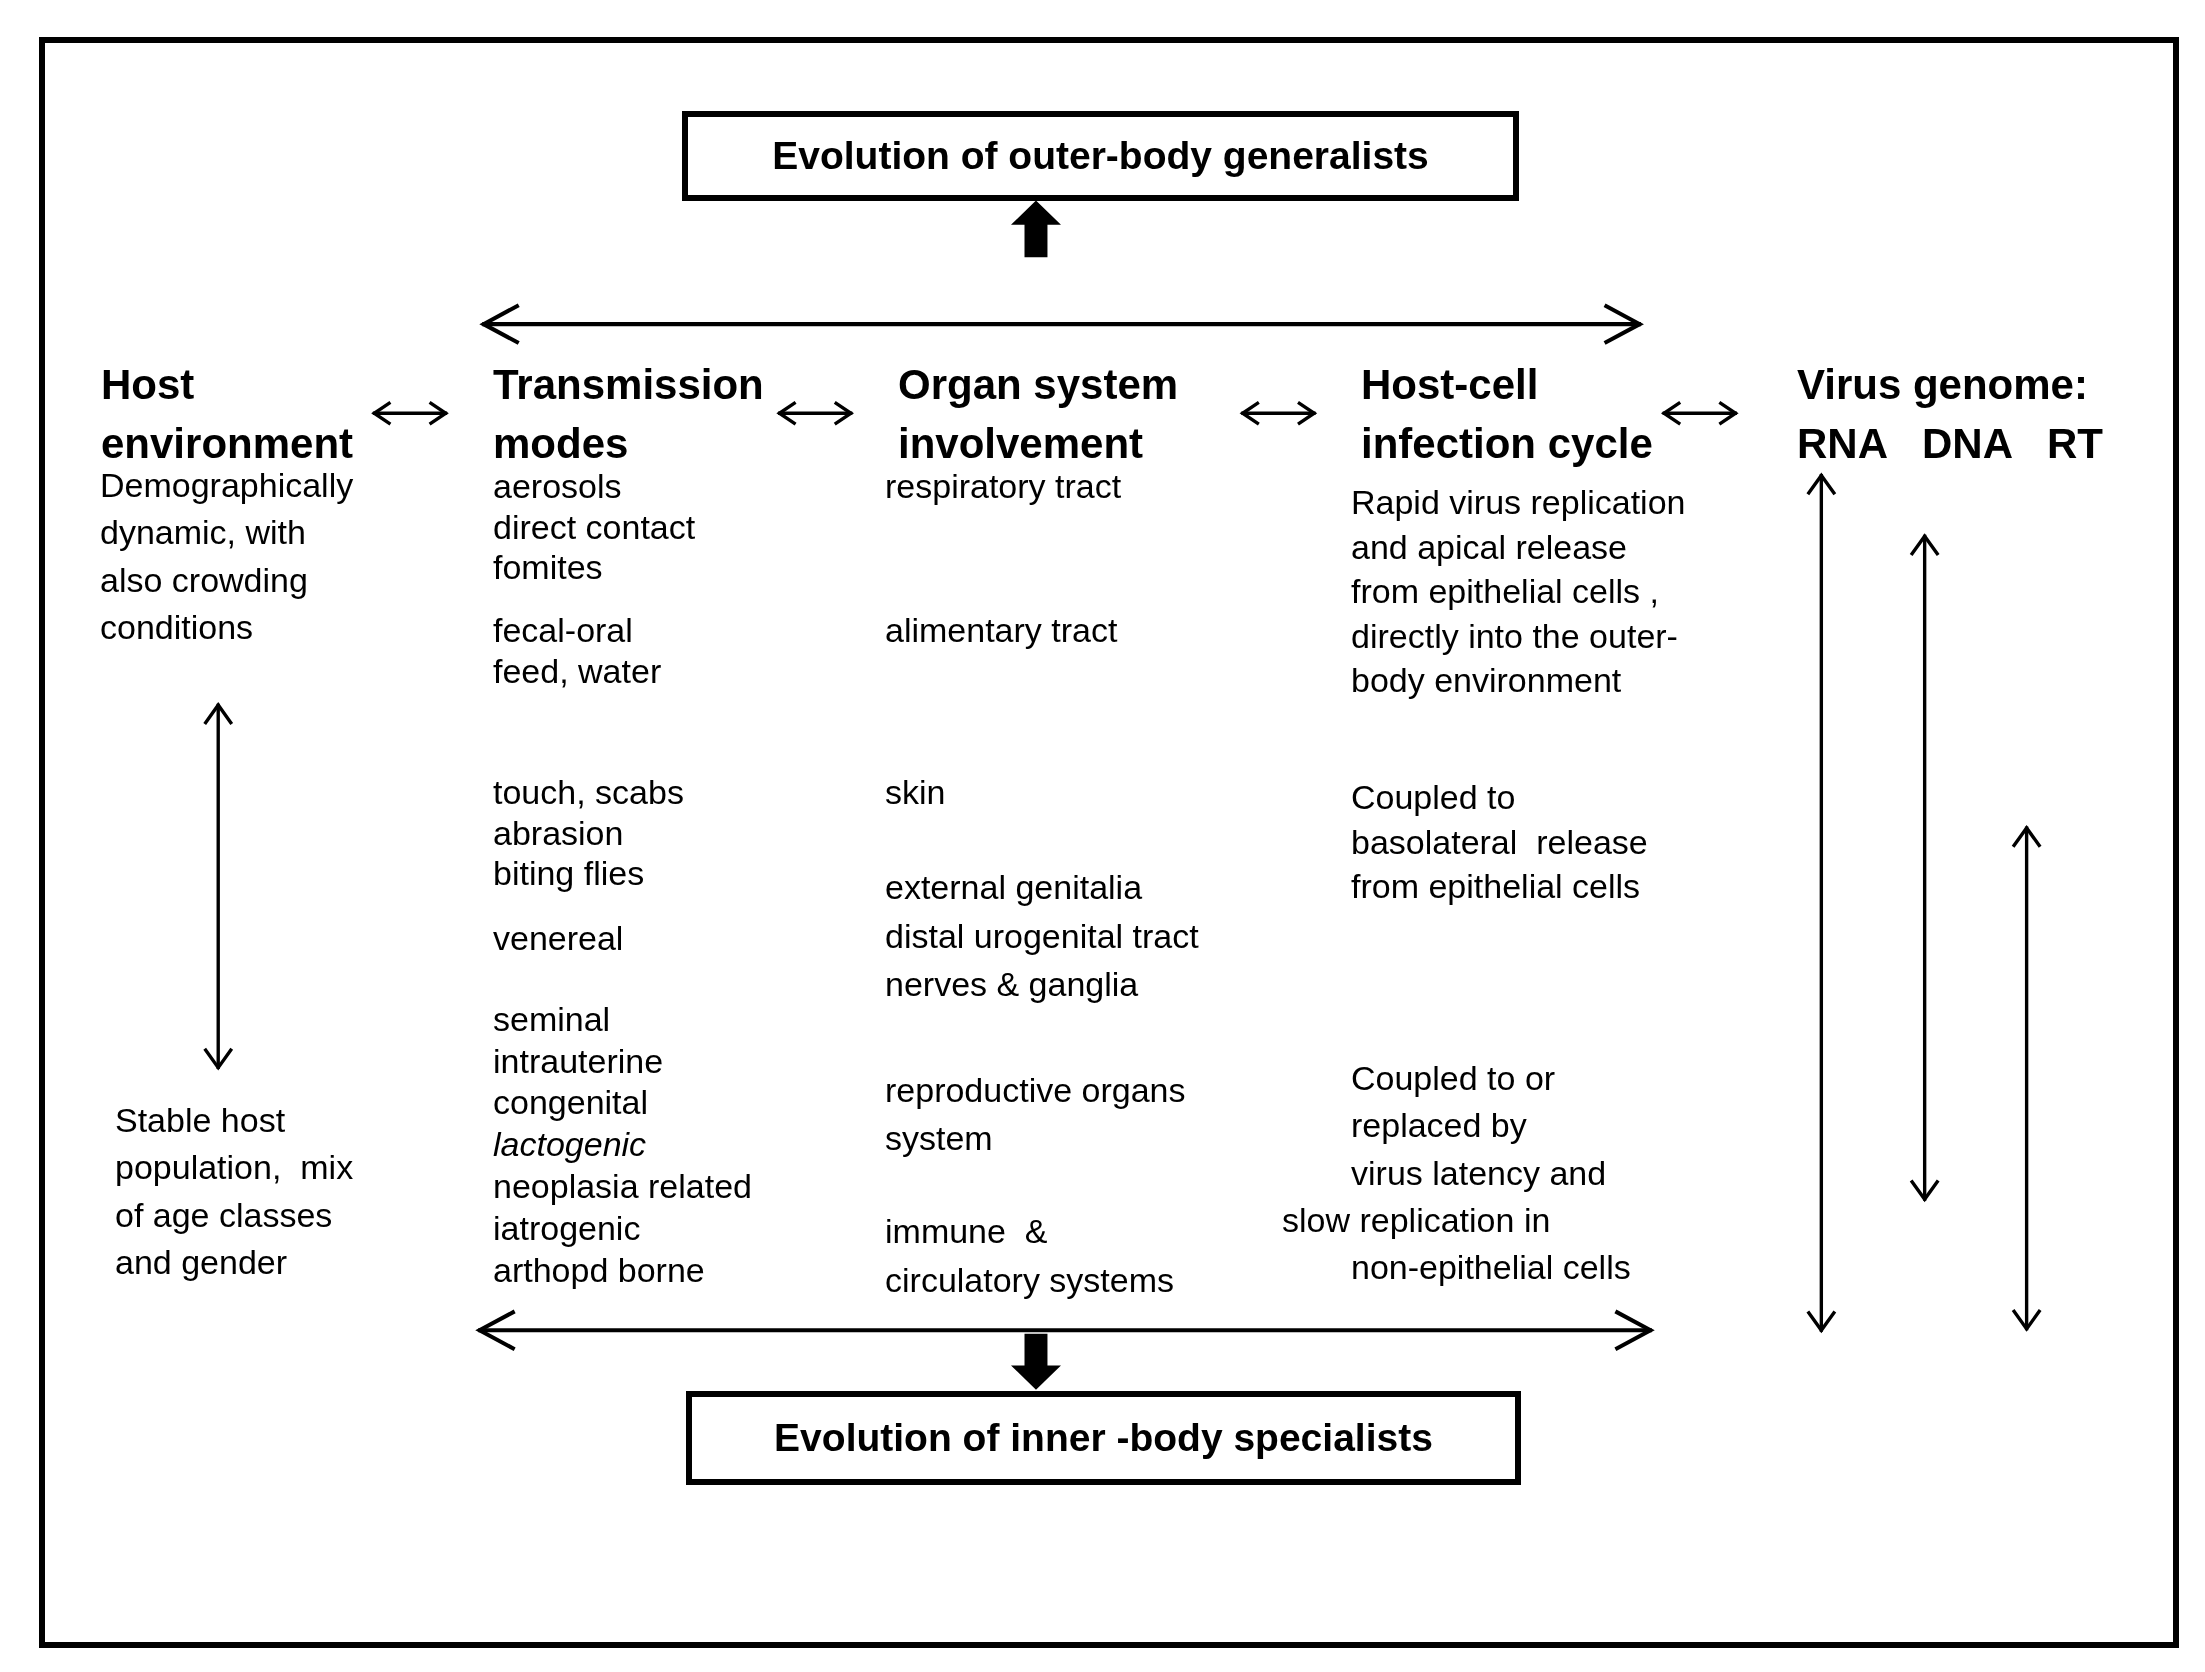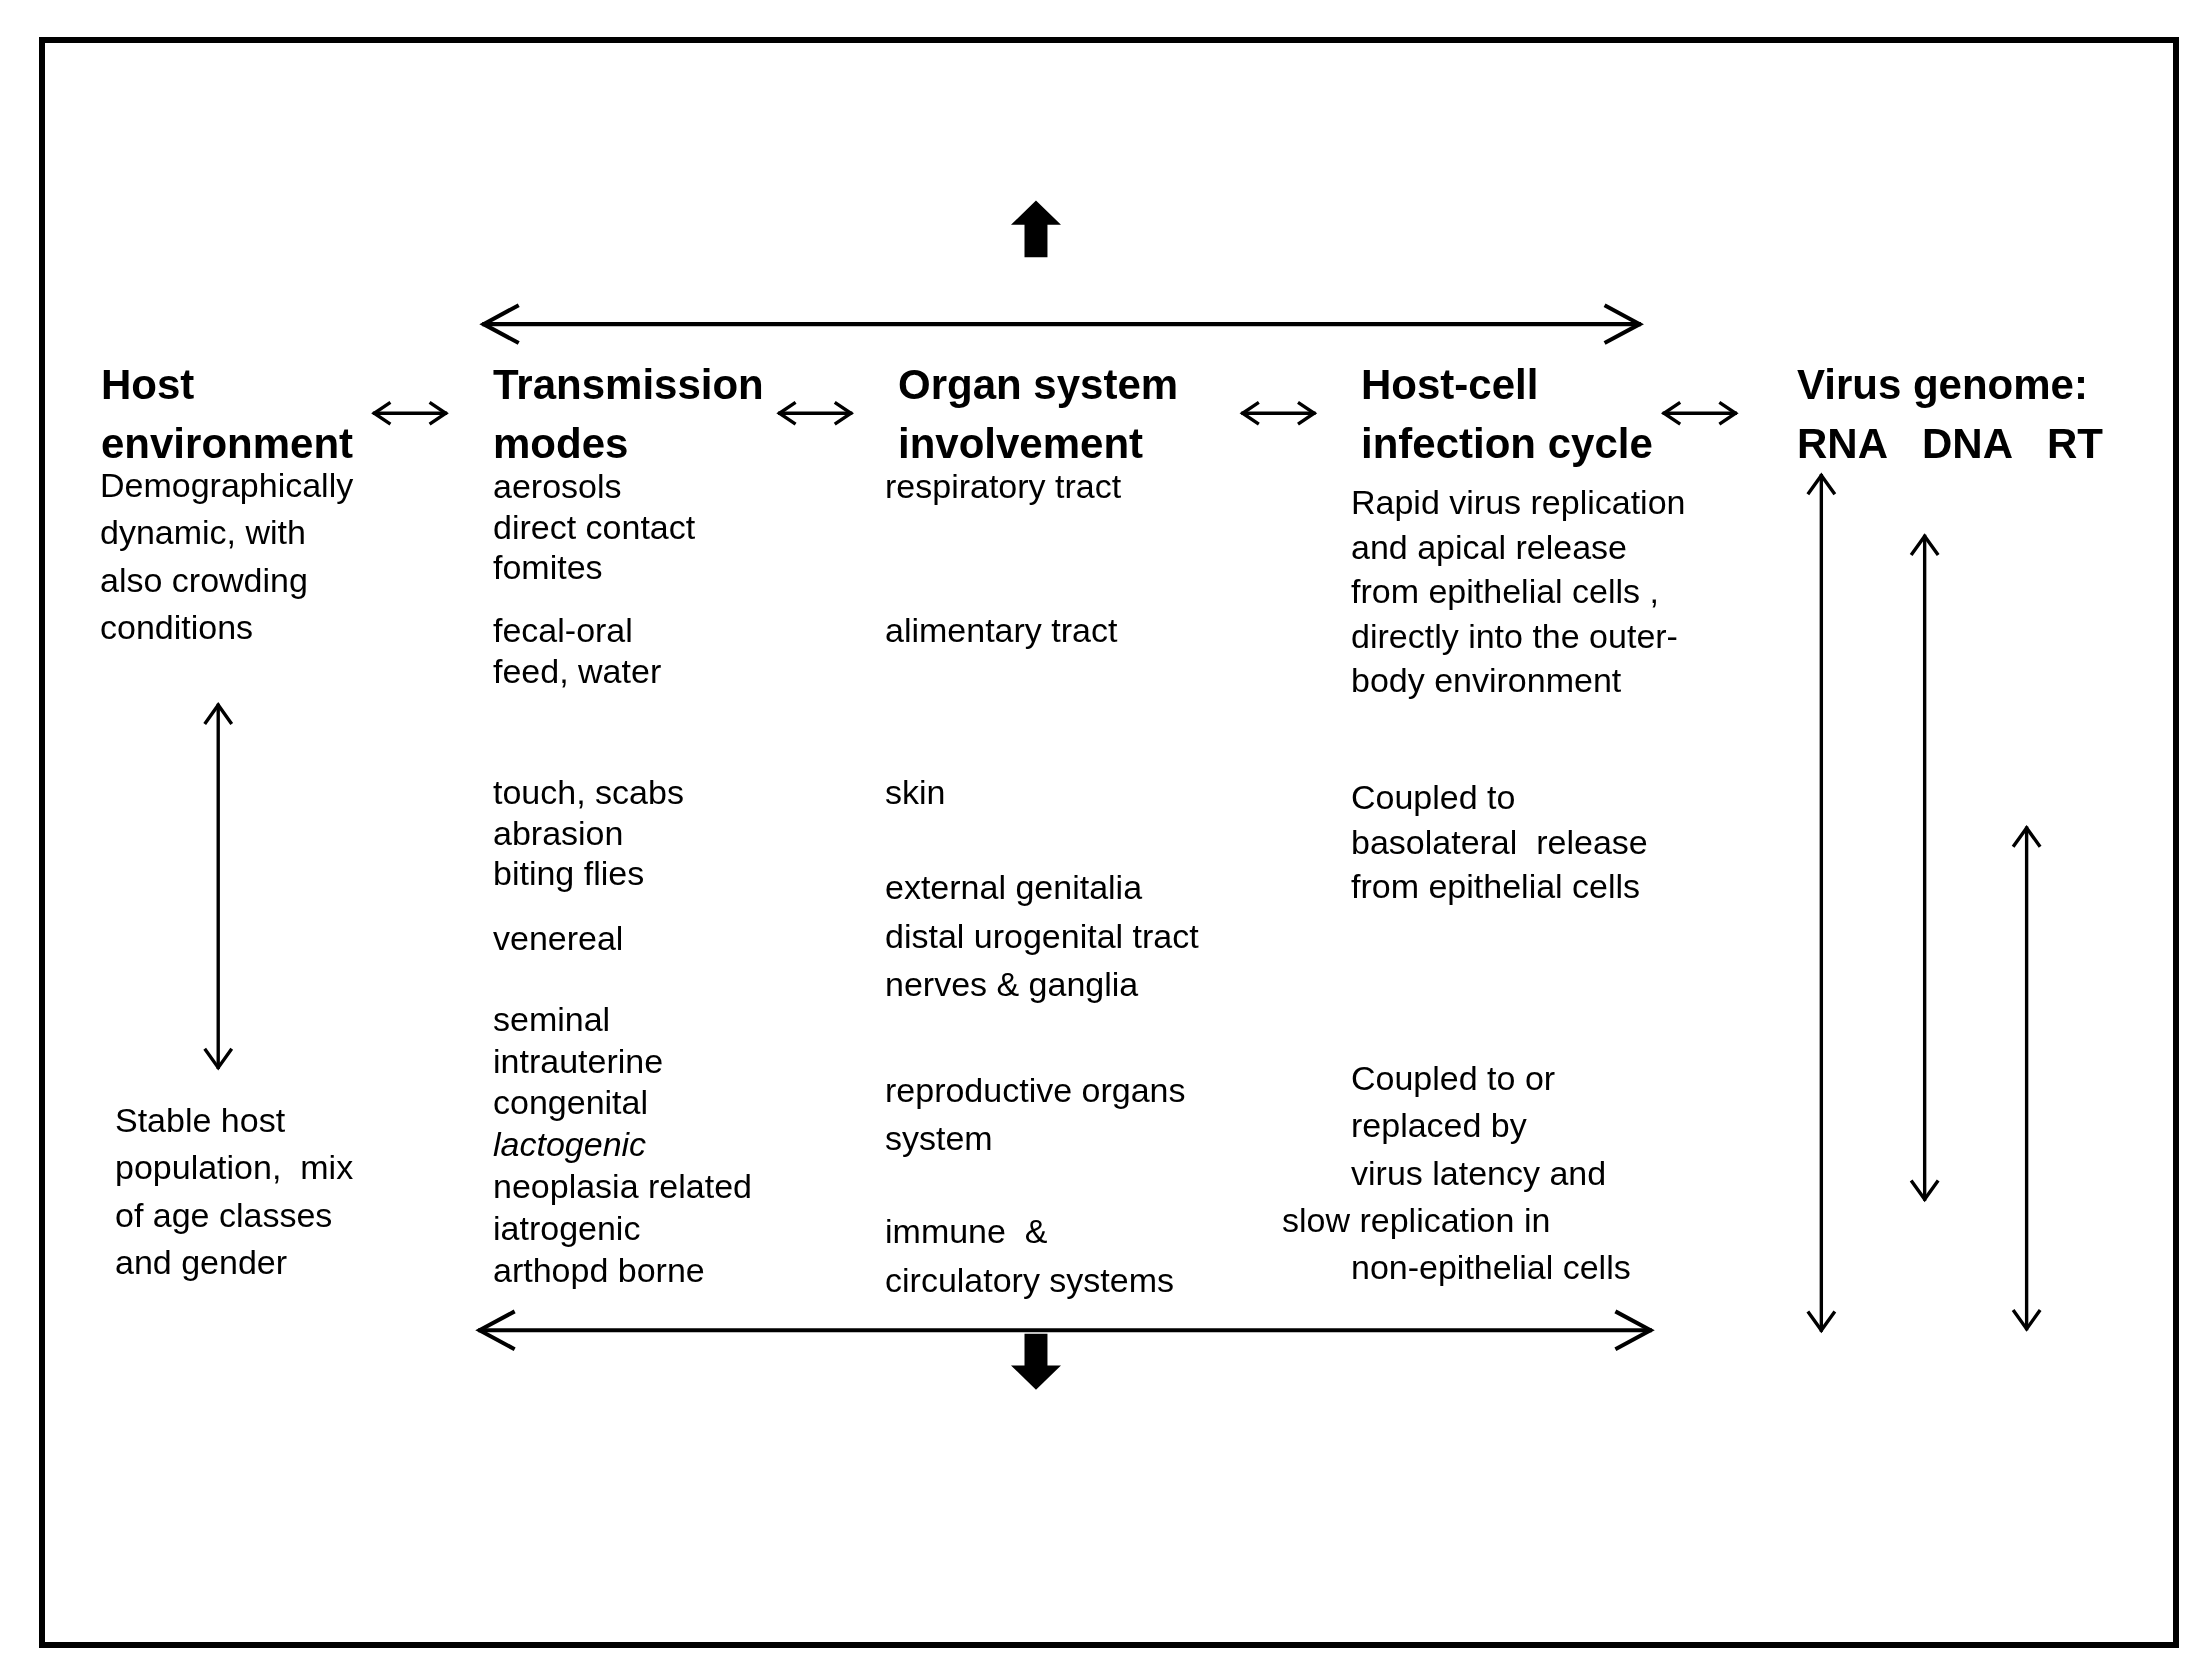--- a/index.html
+++ b/index.html
@@ -75,20 +75,26 @@
       <path d="M2830,822 L2850,794 L2870,822"></path>
       <path d="M2830,1748 L2850,1776 L2870,1748"></path>
     </g>
     <g stroke="#000" stroke-width="5" fill="none">
       <line x1="3001" y1="1224" x2="3001" y2="1970"></line>
       <path d="M2981,1254 L3001,1226 L3021,1254"></path>
       <path d="M2981,1940 L3001,1968 L3021,1940"></path>
     </g>
   </svg>
 
+  <div class="box" style="left:682px;top:111px;width:825px;height:78px;">
+    <span class="boxlbl">Evolution of outer-body generalists</span>
+  </div>
+  <div class="box" style="left:686px;top:1391px;width:823px;height:82px;">
+    <span class="boxlbl">Evolution of inner -body specialists</span>
+  </div>
 
 
   <div class="hdr" style="left:101px;top:361px;text-align:center;">Host</div>
   <div class="hdr" style="left:101px;top:420px;">environment</div>
 
   <div class="hdr" style="left:493px;top:361px;">Transmission</div>
   <div class="hdr" style="left:493px;top:420px;">modes</div>
 
   <div class="hdr" style="left:898px;top:361px;">Organ system</div>
   <div class="hdr" style="left:898px;top:420px;">involvement</div>

